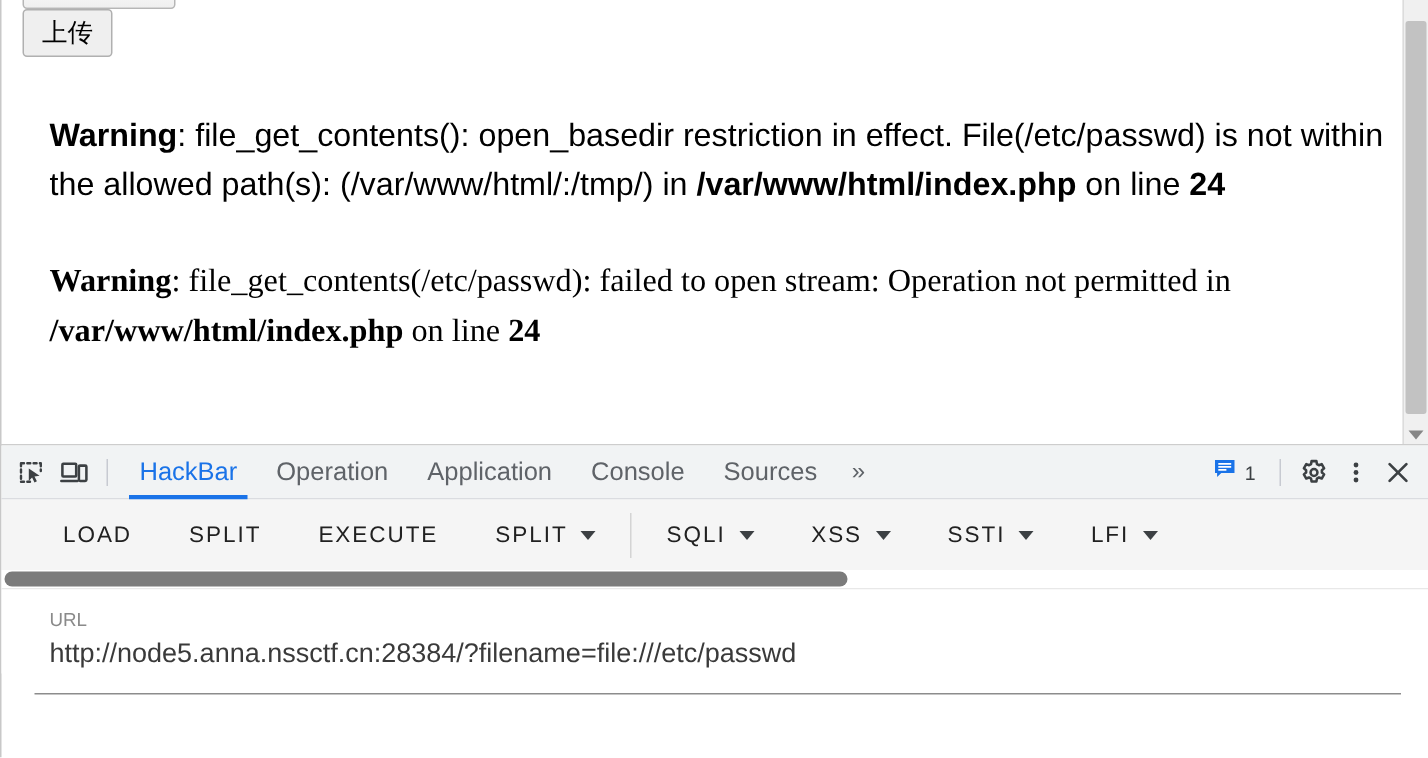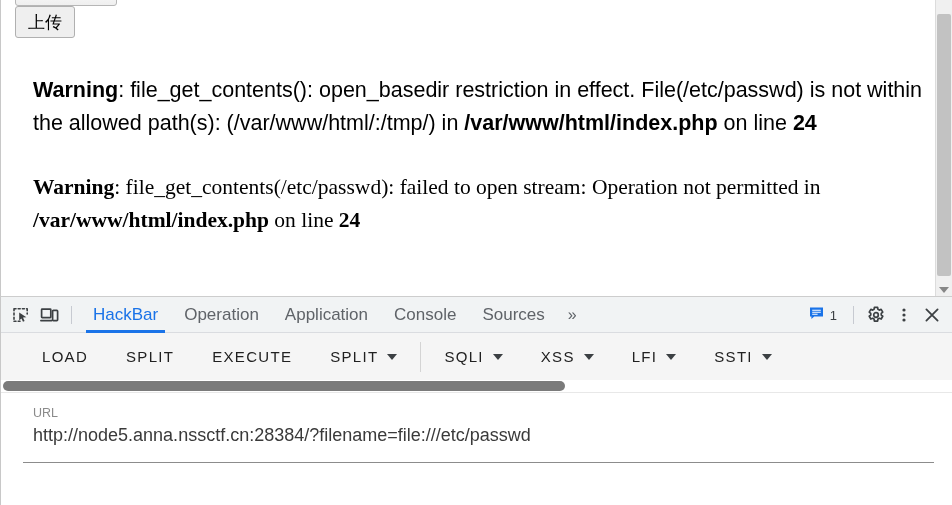--- a/index.html
+++ b/index.html
@@ -321,25 +321,25 @@
       <div class="hb-divider"></div>
       <div class="hb-btn">
         <span>SQLI</span>
         <span class="caret"></span>
       </div>
       <div class="hb-btn">
         <span>XSS</span>
         <span class="caret"></span>
       </div>
       <div class="hb-btn">
+        <span>SSTI</span>
+        <span class="caret"></span>
+      </div>
+      <div class="hb-btn">
         <span>LFI</span>
-        <span class="caret"></span>
-      </div>
-      <div class="hb-btn">
-        <span>SSTI</span>
         <span class="caret"></span>
       </div>
     </div>
 
     <div class="h-scroll">
       <div class="h-thumb"></div>
     </div>
 
     <div class="hb-url-wrap">
       <div class="hb-url-label">URL</div>

